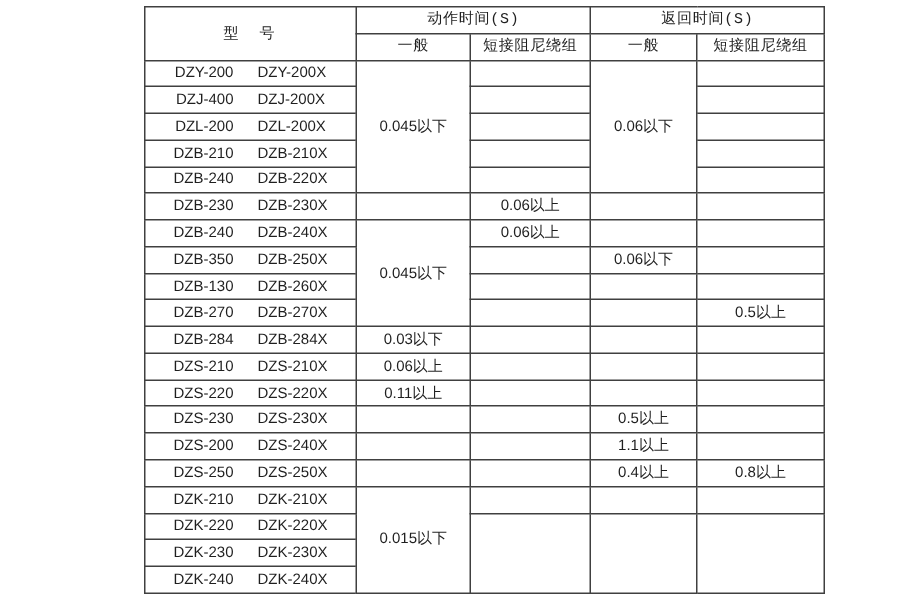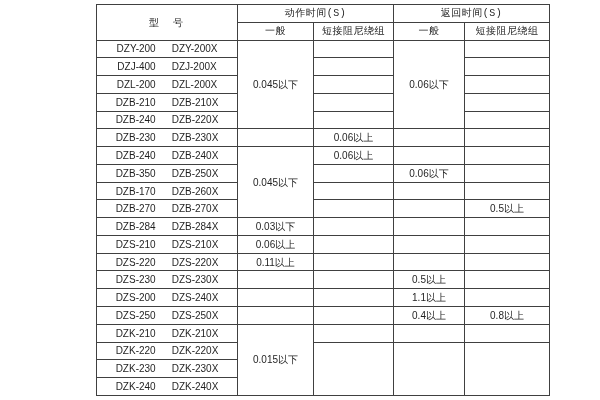--- a/index.html
+++ b/index.html
@@ -140,21 +140,21 @@
             </div>
           </td>
     <td></td>
     <td>0.06以下</td>
     <td></td>
   </tr>
 
   <tr>
     <td>
             <div class="model-pair">
-              <span>DZB-170</span>
+              <span>DZB-130</span>
               <span>DZB-260X</span>
             </div>
           </td>
     <td></td>
     <td></td>
     <td></td>
   </tr>
 
   <tr>
     <td>

